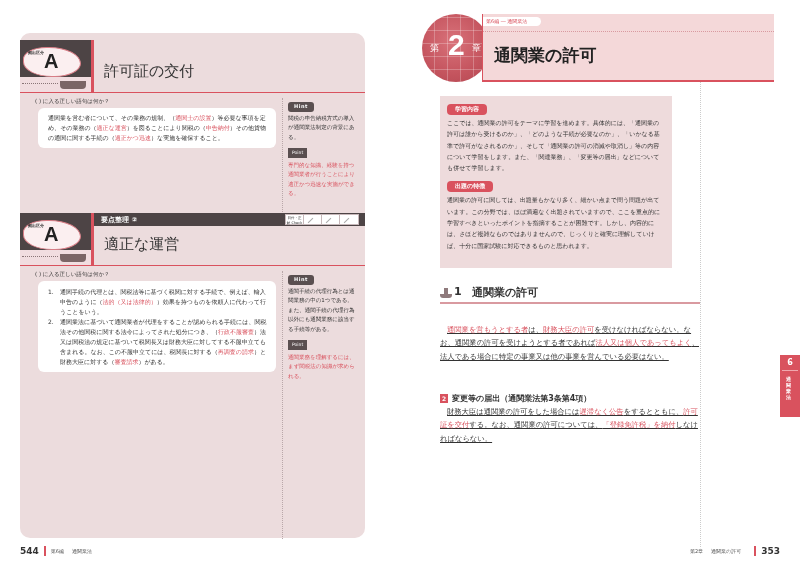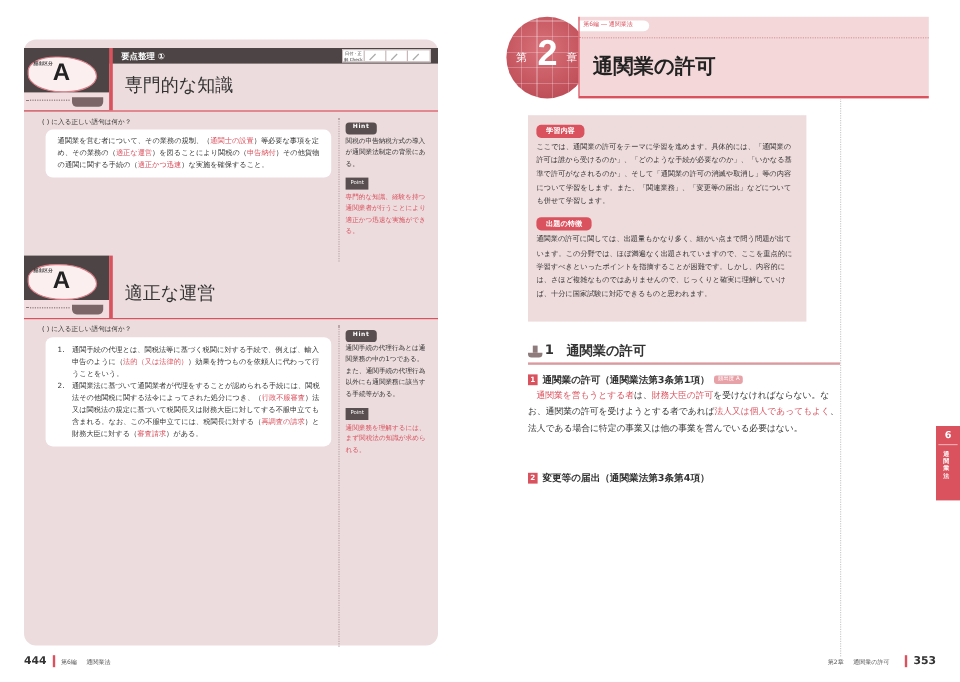--- a/index.html
+++ b/index.html
@@ -141,21 +141,21 @@
     width: 8px; height: 9px; background: #d9525e; color: #fff; font-size: 6px; font-weight: bold;
     text-align: center; line-height: 9px; margin-right: 4px;
   }
   .sub-title { font-size: 8px; font-weight: bold; color: #333; }
   .freq-badge {
     display: inline-block; margin-left: 4px; background: #e7a2a8; color: #fff; font-size: 4.5px;
     padding: 0 3px; border-radius: 2px; line-height: 7px;
   }
   .body-text {
     position: absolute; left: 40px; width: 262px; font-family: "DejaVu Serif", "Liberation Serif", serif;
-    font-size: 7.3px; line-height: 13.3px; color: #333; text-indent: 7px;
+    font-size: 7.3px; line-height: 13.3px; color: #333; text-indent: 7px; text-decoration: underline;
   }
 
   .chapter-tab {
     position: absolute; right: 0; top: 355px; width: 20px; height: 62px; background: #d9525e;
   }
   .chapter-tab-num { position: absolute; top: 3px; left: 0; width: 20px; text-align: center; font-size: 8px; font-weight: bold; color: #fff; }
   .chapter-tab-line { position: absolute; top: 15px; left: 2px; width: 16px; height: 1px; background: #f0a7ad; }
   .chapter-tab-label { position: absolute; top: 21px; left: 6px; width: 8px; font-size: 5px; line-height: 6px; color: #fff; font-weight: bold; word-break: break-all; }
 </style>
 </head>
@@ -168,31 +168,22 @@
       <div class="block-header">
         <div class="grade-badge">
           <div class="grade-cloud"></div>
           <span class="grade-label">頻出区分</span>
           <span class="grade-letter">A</span>
           <div class="grade-ground">
             <div class="grade-fence"></div>
             <div class="grade-ship"></div>
           </div>
         </div>
-        <div class="header-bar">
-          <span class="section-label">要点整理 ①</span>
-          <div class="check-box">
-            <div class="check-label">日付・正解 Check</div>
-            <div class="check-cell"></div>
-            <div class="check-cell"></div>
-            <div class="check-cell"></div>
-          </div>
-        </div>
         <div class="header-bar-accent"></div>
-        <div class="block-title">専門的な知識</div>
+        <div class="block-title">許可証の交付</div>
         <div class="header-line"></div>
       </div>
       <div class="prompt" style="top:58px">( ) に入る正しい語句は何か？</div>
       <div class="answer-box" style="top:68px">
         <div class="seg-container"><span>通関業を営む者について、その業務の規制、（</span><span class="red">通関士の設置</span><span>）等必要な事項を定め、その業務の（</span><span class="red">適正な運営</span><span>）を図ることにより関税の（</span><span class="red">申告納付</span><span>）その他貨物の通関に関する手続の（</span><span class="red">適正かつ迅速</span><span>）な実施を確保すること。</span></div>
       </div>
       <div class="side-col" style="top:58px;height:120px"></div>
       <div class="hint-col" style="top:62px">
         <span class="hint-tag">Hint</span>
         <div class="hint-text">関税の申告納税方式の導入が通関業法制定の背景にある。</div>
@@ -205,20 +196,29 @@
       <div class="block-header">
         <div class="grade-badge">
           <div class="grade-cloud"></div>
           <span class="grade-label">頻出区分</span>
           <span class="grade-letter">A</span>
           <div class="grade-ground">
             <div class="grade-fence"></div>
             <div class="grade-ship"></div>
           </div>
         </div>
+        <div class="header-bar">
+          <span class="section-label">要点整理 ②</span>
+          <div class="check-box">
+            <div class="check-label">日付・正解 Check</div>
+            <div class="check-cell"></div>
+            <div class="check-cell"></div>
+            <div class="check-cell"></div>
+          </div>
+        </div>
         <div class="header-bar-accent"></div>
         <div class="block-title">適正な運営</div>
         <div class="header-line"></div>
       </div>
       <div class="prompt" style="top:58px">( ) に入る正しい語句は何か？</div>
       <div class="answer-box" style="top:68px;padding-top:6px">
         <div class="ol-item">
           <span class="ol-num">1.</span>
           <div><span>通関手続の代理とは、関税法等に基づく税関に対する手続で、例えば、輸入申告のように（</span><span class="red">法的（又は法律的）</span><span>）効果を持つものを依頼人に代わって行うことをいう。</span></div>
         </div>
@@ -231,21 +231,21 @@
       <div class="hint-col" style="top:62px">
         <span class="hint-tag">Hint</span>
         <div class="hint-text">通関手続の代理行為とは通関業務の中の1つである。また、通関手続の代理行為以外にも通関業務に該当する手続等がある。</div>
         <span class="point-tag">Point</span>
         <div class="point-text">通関業務を理解するには、まず関税法の知識が求められる。</div>
       </div>
     </div>
   </div>
 
   <div class="footer-left">
-    <span class="page-num">444</span>
+    <span class="page-num">544</span>
     <span class="footer-bar"></span>
     <span class="footer-text">第6編</span>
     <span class="footer-text">通関業法</span>
   </div>
 </div>
 
 <div class="page page-right">
   <div class="chapter-globe">
     <div class="globe-grid"></div>
     <span class="chapter-dai">第</span>
@@ -269,31 +269,27 @@
 
   <div class="side-dots"></div>
 
   <div class="sec-heading">
     <span class="sec-icon"></span>
     <span class="sec-num">1</span>
     <span class="sec-title">通関業の許可</span>
     <div class="sec-underline"></div>
   </div>
 
-  <div class="sub-heading" style="top:311px">
-    <span class="sub-num">1</span>
-    <span class="sub-title">通関業の許可（通関業法第3条第1項）</span>
-    <span class="freq-badge">頻出度 A</span>
-  </div>
   <div class="body-text" style="top:323px"><span class="red">通関業を営もうとする者</span><span>は、</span><span class="red">財務大臣の許可</span><span>を受けなければならない。なお、通関業の許可を受けようとする者であれば</span><span class="red">法人又は個人であってもよく</span><span>、法人である場合に特定の事業又は他の事業を営んでいる必要はない。</span></div>
 
   <div class="sub-heading" style="top:393px">
     <span class="sub-num">2</span>
     <span class="sub-title">変更等の届出（通関業法第3条第4項）</span>
   </div>
+  <div class="body-text" style="top:405px"><span>財務大臣は通関業の許可をした場合には</span><span class="red">遅滞なく公告</span><span>をするとともに、</span><span class="red">許可証を交付</span><span>する。なお、通関業の許可については、</span><span class="red">「登録免許税」を納付</span><span>しなければならない。</span></div>
 
   <div class="chapter-tab">
     <span class="chapter-tab-num">6</span>
     <div class="chapter-tab-line"></div>
     <span class="chapter-tab-label">通関業法</span>
   </div>
 
   <div class="footer-right">
     <span class="footer-text">第2章</span>
     <span class="footer-text">通関業の許可</span>

